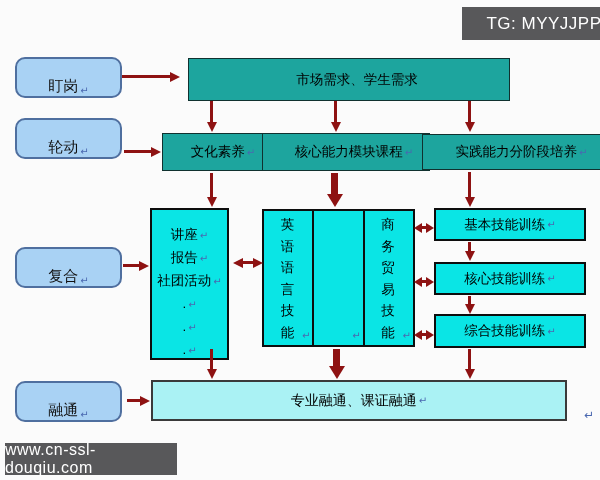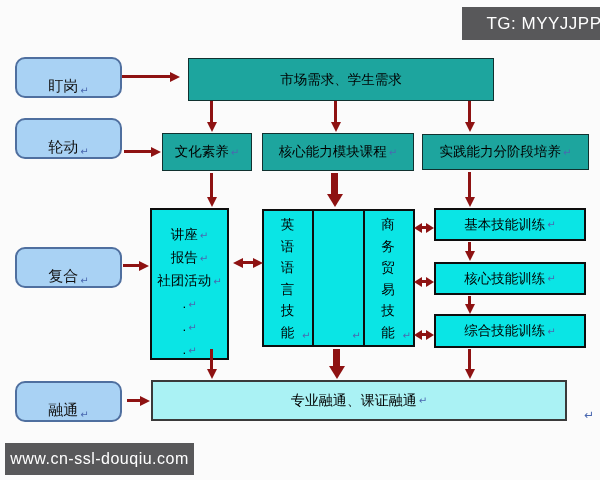--- a/index.html
+++ b/index.html
@@ -3,28 +3,28 @@
 <meta charset="utf-8">
 <style>
   html,body{margin:0;padding:0;}
   body{font-family:"Liberation Sans","DejaVu Sans",sans-serif;background:#e8e8e8;}
   #stage{position:relative;width:600px;height:480px;background:#fbfbfb;overflow:hidden;
          outline:1px solid #ddd;}
   
   .badge{position:absolute;background:#58585a;color:#fff;display:flex;
          align-items:center;justify-content:center;letter-spacing:.5px;}
   #tg-badge{left:462px;top:7px;width:164px;height:33px;font-size:17px;}
-  #watermark{left:5px;top:443px;width:189px;height:32px;font-size:16px;}
+  #watermark{left:5px;top:443px;width:172px;height:32px;font-size:16px;}
   
   .pill{position:absolute;left:15px;width:103px;height:37px;background:#a9d2f4;
         border:2px solid #4f6f9f;border-radius:10px;display:flex;align-items:flex-end;
         justify-content:center;font-size:15px;color:#111;}
   
   .teal{position:absolute;background:#1da59e;border:1px solid #10312f;color:#000;
-        display:flex;align-items:center;justify-content:center;font-size:13.5px;}
+        display:flex;align-items:center;justify-content:center;font-size:13.5px;padding-left:16px;}
   
   .cyan{position:absolute;background:#0ae5e5;border:2px solid #0d0d0d;color:#000;}
   .cyan.center{display:flex;align-items:center;justify-content:center;font-size:13.5px;}
   
   .pale{position:absolute;background:#aaf2f4;border:2px solid #3a3a3a;color:#000;
         display:flex;align-items:center;justify-content:center;font-size:14px;}
   
   .mk{color:#4a68b0;font-size:10px;margin-left:2px;}
   .vmark{position:absolute;bottom:4px;right:2px;}
   #free-mark{position:absolute;left:584px;top:408px;font-size:12px;color:#4a68b0;}

